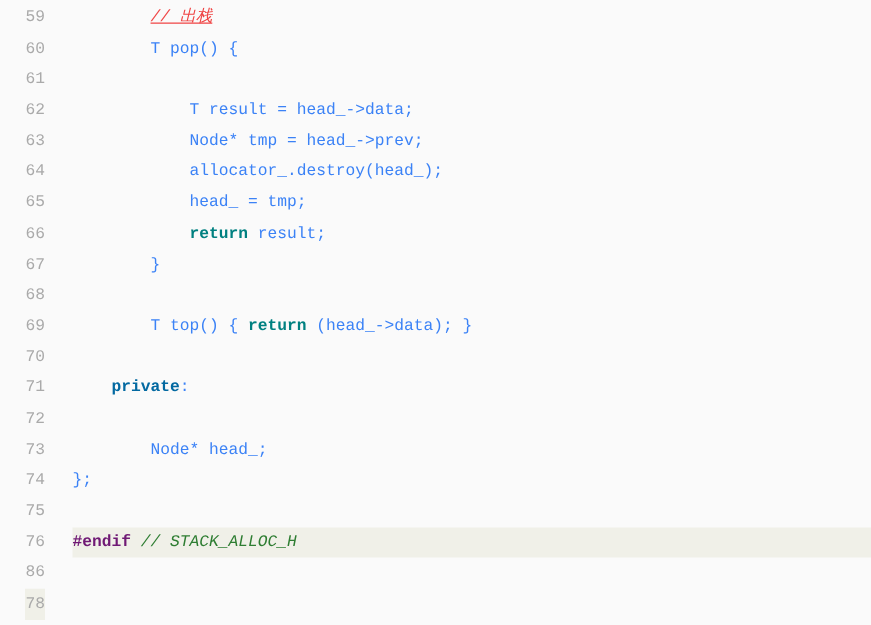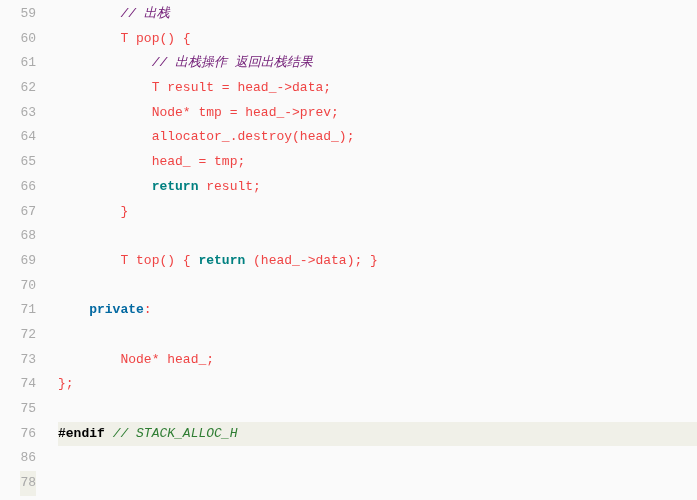--- a/index.html
+++ b/index.html
@@ -39,39 +39,40 @@
       background: #fafafa;
     }
     .line {
       height: 24.7px;
       white-space: pre;
     }
     .line-num {
       height: 24.7px;
     }
     .comment-zh {
-      color: #701a75;
+      color: #ef4444;
       font-style: italic;
+      text-decoration: underline;
     }
     .keyword {
       color: #0369a1;
       font-weight: bold;
     }
     .keyword-return {
       color: #008080;
       font-weight: bold;
     }
     .identifier {
-      color: #ef4444;
+      color: #3b82f6;
     }
     .number {
       color: #008080;
     }
     .preprocessor {
-      color: #000000;
+      color: #701a75;
       font-weight: bold;
     }
     .preprocessor-comment {
       color: #2e7d32;
       font-style: italic;
       margin-top: 33px;
     }
   </style>
 </head>
 <body>
@@ -95,21 +96,21 @@
       <div class="line-num">73</div>
       <div class="line-num">74</div>
       <div class="line-num">75</div>
       <div class="line-num">76</div>
       <div class="line-num">86</div>
       <div class="line-num" style="background: rgb(240, 240, 232); margin-left: 20px;">78</div>
     </div>
   <div class="code-area">
       <div class="line"><span>        </span><span class="comment-zh">// 出栈</span></div>
       <div class="line"><span>        </span><span class="identifier">T pop() {</span></div>
-      <div class="line"><span>            </span><span class="comment-zh">// 出栈操作 返回出栈结果</span></div>
+      <div class="line"><span>            </span></div>
       <div class="line"><span>            </span><span class="identifier">T result = head_-&gt;data;</span></div>
       <div class="line"><span>            </span><span class="identifier">Node* tmp = head_-&gt;prev;</span></div>
       <div class="line"><span>            </span><span class="identifier">allocator_.destroy(head_);</span></div>
       <div class="line"><span>            </span><span class="identifier">head_ = tmp;</span></div>
       <div class="line"><span>            </span><span class="keyword-return">return</span><span class="identifier"> result;</span></div>
       <div class="line"><span>        </span><span class="identifier">}</span></div>
       <div class="line">&nbsp;</div>
       <div class="line"><span>        </span><span class="identifier">T top() { </span><span class="keyword-return">return</span><span class="identifier"> (head_-&gt;data); }</span></div>
       <div class="line">&nbsp;</div>
       <div class="line"><span>    </span><span class="keyword">private</span><span class="identifier">:</span></div>

